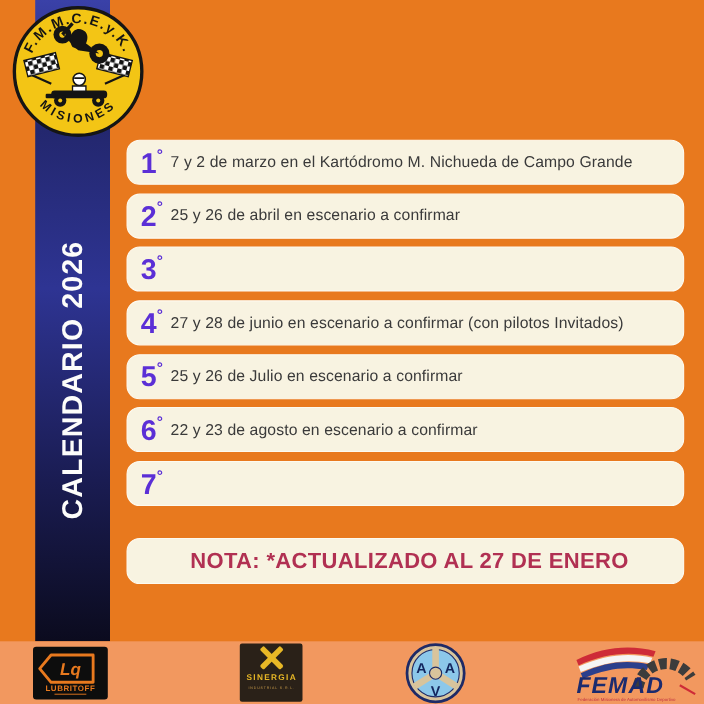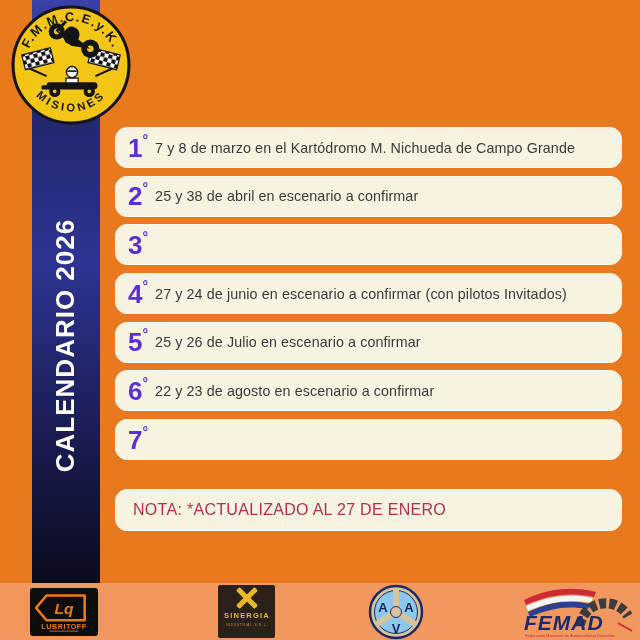--- a/index.html
+++ b/index.html
@@ -14,21 +14,21 @@
   
   .crest{position:absolute;left:10px;top:4px;width:122px;height:122px;}
   
   .rows{position:absolute;left:115px;top:127px;width:507px;}
   .card{background:#F8F3E1;border:1.5px solid #FDFAF0;border-radius:12px;box-sizing:border-box;}
   .row{height:41px;margin-bottom:7.7px;display:flex;align-items:center;padding:0 10px 0 12px;white-space:nowrap;overflow:hidden;}
   .num{color:#5B2FD6;font-size:26px;font-weight:700;line-height:1;}
   .ord{color:#5B2FD6;font-size:14px;font-weight:700;position:relative;top:-8px;margin-right:7px;}
   .rtext{color:#3A3A3A;font-size:14.3px;letter-spacing:0.1px;}
   .note{position:absolute;left:115px;top:489px;width:507px;height:42px;display:flex;align-items:center;padding-left:17px;}
-  .ntext{color:#B13052;font-size:16px;font-weight:400;letter-spacing:0.3px;}
+  .ntext{color:#B13052;font-size:20px;font-weight:700;letter-spacing:0.3px;margin-left:40px;}
   
   .footer{position:absolute;left:0;top:583px;width:640px;height:57px;background:#F2985F;}
   .sponsor{position:absolute;}
   .box-dark{background:#0D0D0D;border-radius:3px;display:flex;align-items:center;justify-content:center;}
   .sinergia-bg{background:#2A2118;border-radius:2px;display:flex;align-items:flex-start;justify-content:center;}
 </style>
 </head>
 <body>
 
 <div class="page">
@@ -91,35 +91,35 @@
       <text font-size="11" font-weight="bold" fill="#141414" letter-spacing="3">
         <textPath href="#arcBottom" startOffset="50%" text-anchor="middle">MISIONES</textPath>
       </text>
     </svg>
   </div>
 
   <div class="rows">
     <div class="card row">
       <span class="num">1</span>
         <span class="ord">°</span>
-      <span class="rtext">7 y 8 de marzo en el Kartódromo M. Nichueda de Campo Grande</span>
+      <span class="rtext">7 y 2 de marzo en el Kartódromo M. Nichueda de Campo Grande</span>
     </div>
     <div class="card row">
       <span class="num">2</span>
         <span class="ord">°</span>
-      <span class="rtext">25 y 38 de abril en escenario a confirmar</span>
+      <span class="rtext">25 y 26 de abril en escenario a confirmar</span>
     </div>
     <div class="card row">
       <span class="num">3</span>
         <span class="ord">°</span>
     </div>
     <div class="card row">
       <span class="num">4</span>
         <span class="ord">°</span>
-      <span class="rtext">27 y 24 de junio en escenario a confirmar (con pilotos Invitados)</span>
+      <span class="rtext">27 y 28 de junio en escenario a confirmar (con pilotos Invitados)</span>
     </div>
     <div class="card row">
       <span class="num">5</span>
         <span class="ord">°</span>
       <span class="rtext">25 y 26 de Julio en escenario a confirmar</span>
     </div>
     <div class="card row">
       <span class="num">6</span>
         <span class="ord">°</span>
       <span class="rtext">22 y 23 de agosto en escenario a confirmar</span>

